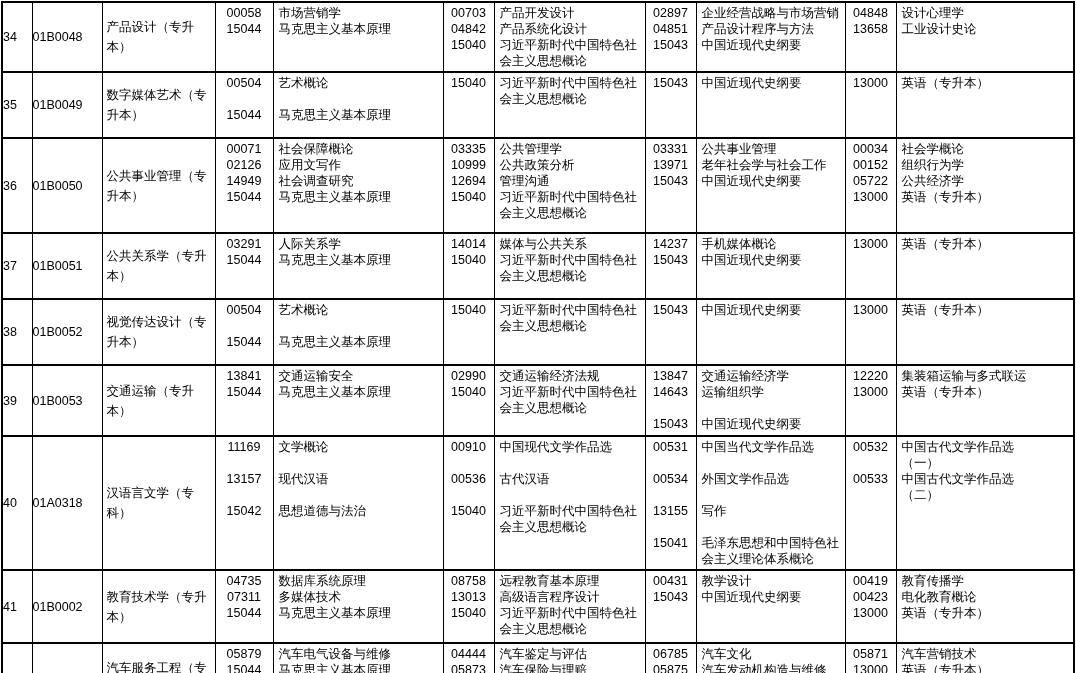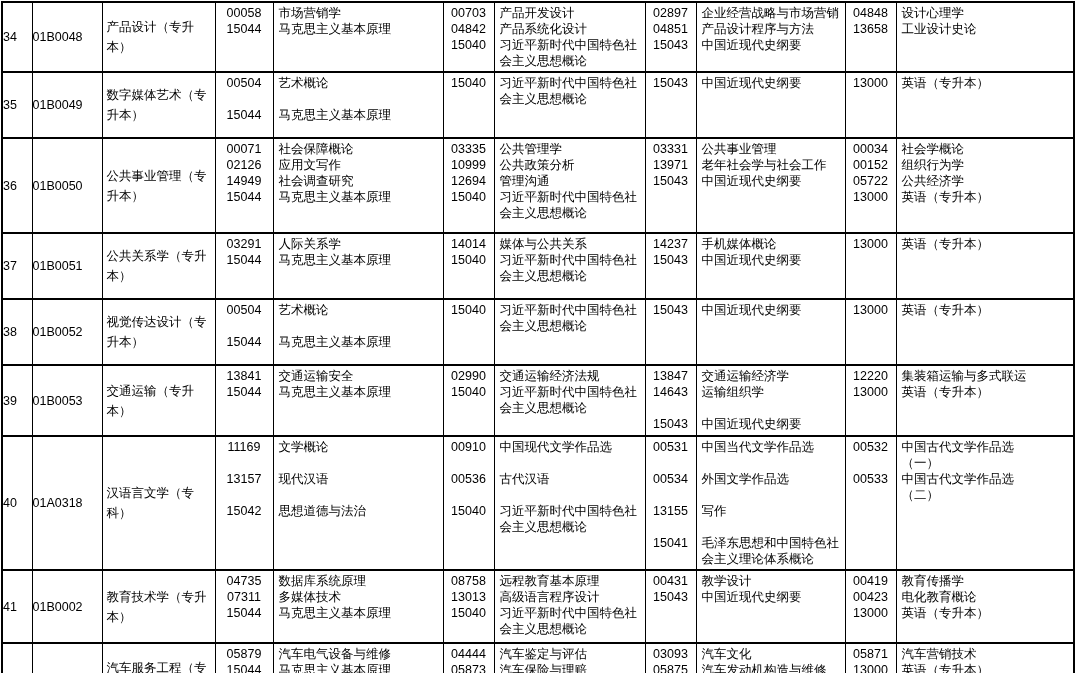--- a/index.html
+++ b/index.html
@@ -566,21 +566,21 @@
               <span class="code">05873</span>
               <span class="cname">汽车保险与理赔</span>
             </div>
             <div class="entry">
               <span class="code">15040</span>
               <span class="cname">习近平新时代中国特色社会主义思想概论</span>
             </div>
           </td>
           <td class="c-session s3">
             <div class="entry">
-              <span class="code">03093</span>
+              <span class="code">06785</span>
               <span class="cname">汽车文化</span>
             </div>
             <div class="entry">
               <span class="code">05875</span>
               <span class="cname">汽车发动机构造与维修</span>
             </div>
             <div class="entry">
               <span class="code">15043</span>
               <span class="cname">中国近现代史纲要</span>
             </div>

